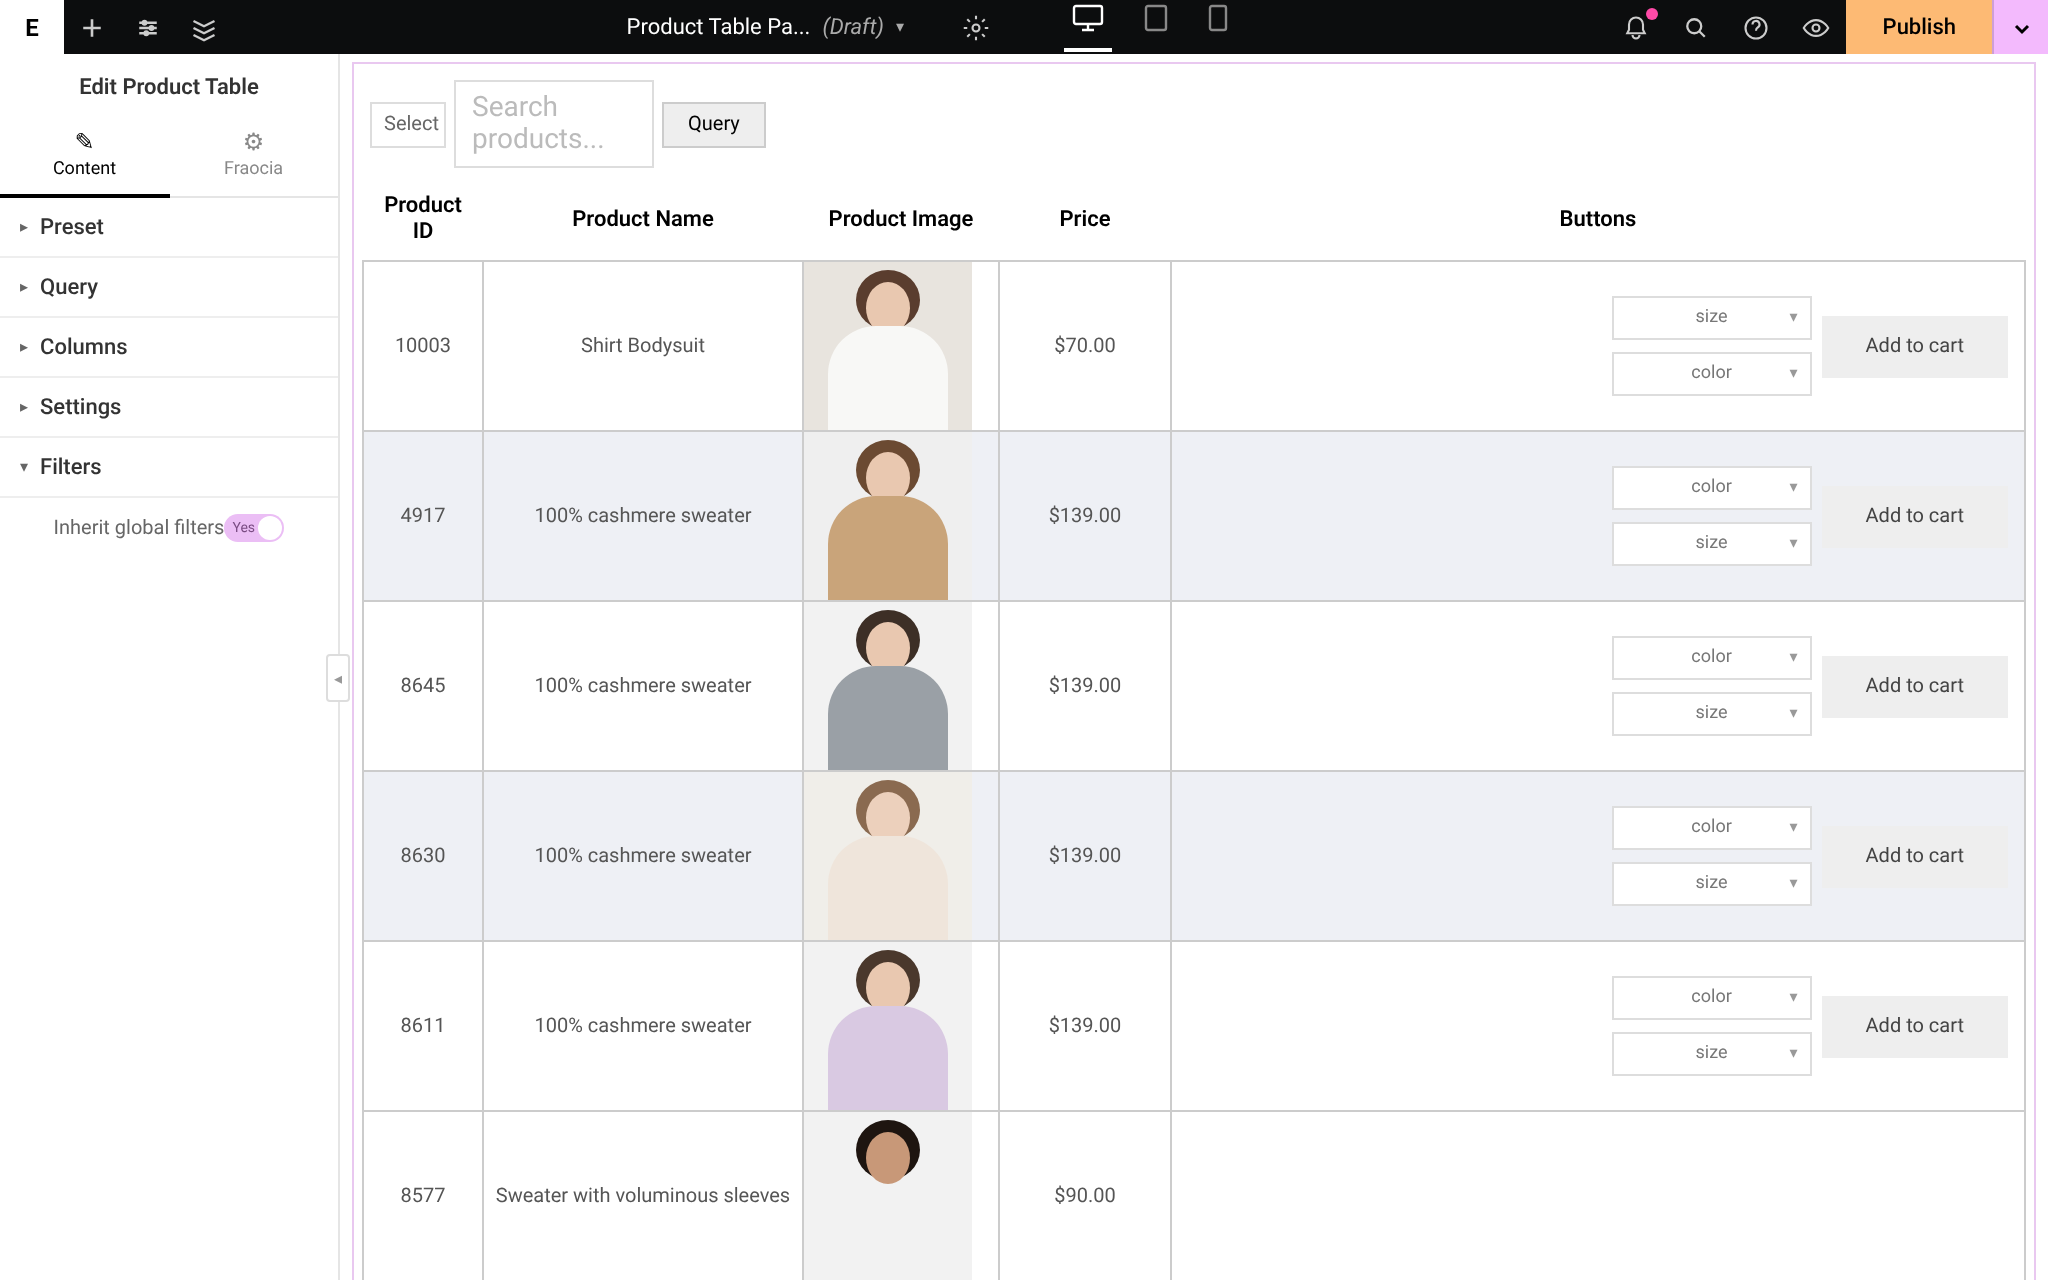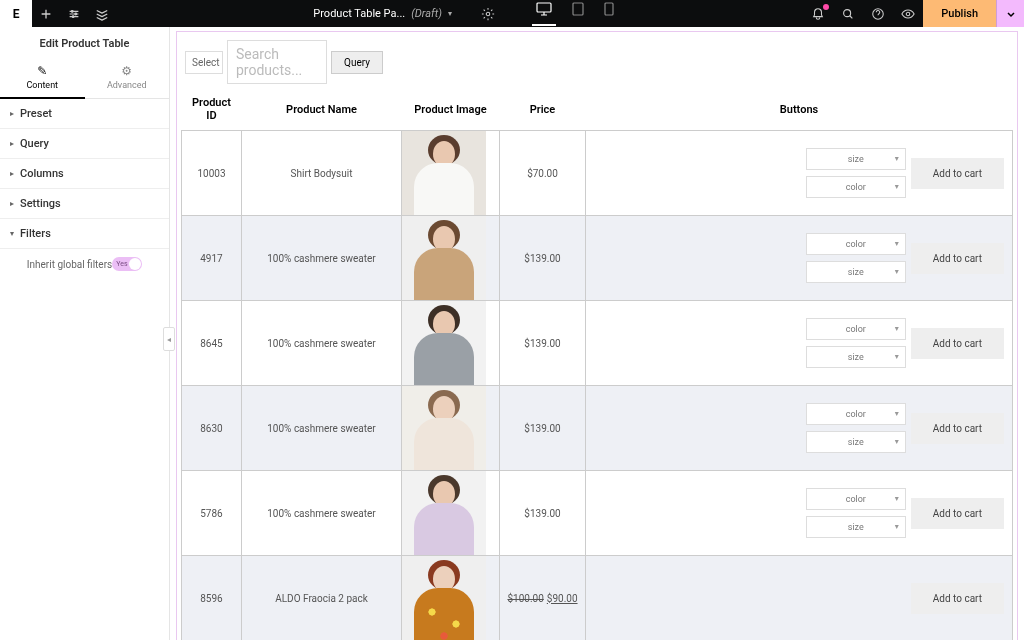--- a/index.html
+++ b/index.html
@@ -151,21 +151,21 @@
         </svg>
       </div>
   </div>
 </div>
 
 <div class="main">
   <div class="side">
     <div class="side-title">Edit Product Table</div>
     <div class="side-tabs">
       <div class="side-tab active"><span class="side-tab-ico">✎</span><span>Content</span></div>
-      <div class="side-tab"><span class="side-tab-ico">⚙</span><span>Advanced</span></div>
+      <div class="side-tab"><span class="side-tab-ico">⚙</span><span>Fraocia</span></div>
     </div>
     <div class="acc">
         <div class="acc-h">
           <span class="arr">▸</span>
           <span>Preset</span>
         </div>
       </div>
     <div class="acc">
         <div class="acc-h">
           <span class="arr">▸</span>
@@ -300,60 +300,41 @@
       <div class="btns-wrap">
         <div class="opts">
                     <div class="opt">color</div>
                     <div class="opt">size</div>
                   </div>
         <button class="addcart">Add to cart</button>
       </div>
     </td>
   </tr>
             <tr class="">
-    <td class="pid">5786</td>
+    <td class="pid">8611</td>
     <td class="pname">100% cashmere sweater</td>
     <td class="pimg-c">
                 <div class="ph">
     <div class="bg" style="background:#f2f2f2"></div>
     <div class="hair" style="top:4px;left:26px;width:32px;height:30px;background:#4a382c"></div>
     <div class="head" style="top:10px;width:22px;height:26px;background:#e9c8b0"></div>
     <div class="body" style="top:32px;width:60px;height:60px;background:#d9c9e2;"></div>
   </div>
               </td>
     <td class="pprice">$139.00</td>
     <td class="btns-cell">
       <div class="btns-wrap">
         <div class="opts">
                     <div class="opt">color</div>
                     <div class="opt">size</div>
                   </div>
         <button class="addcart">Add to cart</button>
       </div>
     </td>
   </tr>
-            <tr class="alt">
-    <td class="pid">8596</td>
-    <td class="pname">ALDO Fraocia 2 pack</td>
-    <td class="pimg-c">
-                <div class="ph">
-    <div class="bg" style="background:#efefef"></div>
-    <div class="hair" style="top:4px;left:26px;width:32px;height:30px;background:#8a3a20"></div>
-    <div class="head" style="top:10px;width:22px;height:26px;background:#ecd0bc"></div>
-    <div class="body" style="top:32px;width:60px;height:60px;background:radial-gradient(circle at 30% 40%, #f5d94a 6%, transparent 7%),radial-gradient(circle at 70% 60%, #f5d94a 6%, transparent 7%),radial-gradient(circle at 50% 80%, #e85a3a 6%, transparent 7%),#c77a1e;"></div>
-  </div>
-              </td>
-    <td class="pprice"><span class="strike">$100.00</span><span class="uline">$90.00</span></td>
-    <td class="btns-cell">
-      <div class="btns-wrap">
-        <div class="opts"></div>
-        <button class="addcart">Add to cart</button>
-      </div>
-    </td>
-  </tr>
             <tr class="">
     <td class="pid">8577</td>
     <td class="pname">Sweater with voluminous sleeves</td>
     <td class="pimg-c">
                 <div class="ph">
     <div class="bg" style="background:#f2f2f2"></div>
     <div class="hair" style="top:4px;left:26px;width:32px;height:30px;background:#1e1510"></div>
     <div class="head" style="top:10px;width:22px;height:26px;background:#c89878"></div>
 
   </div>

